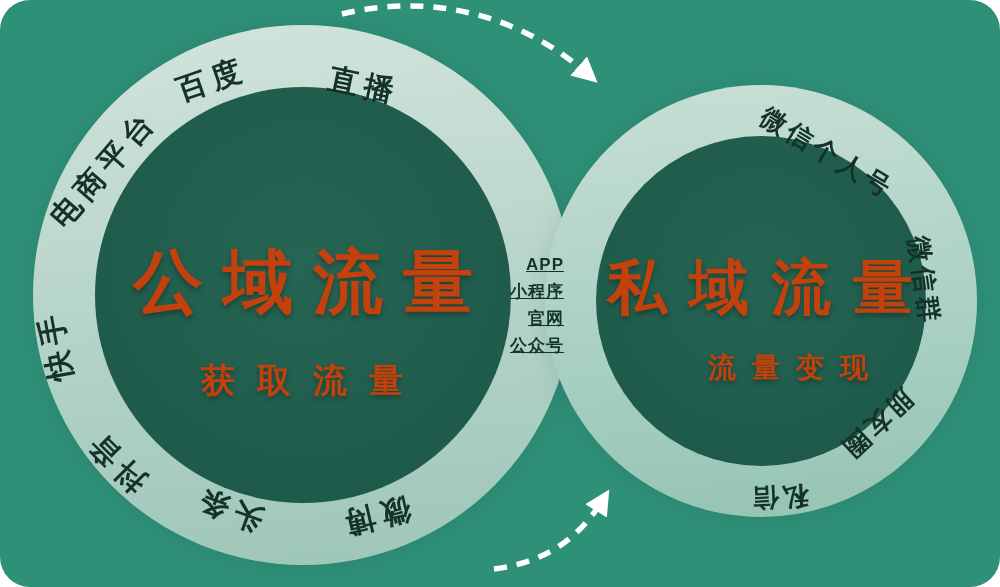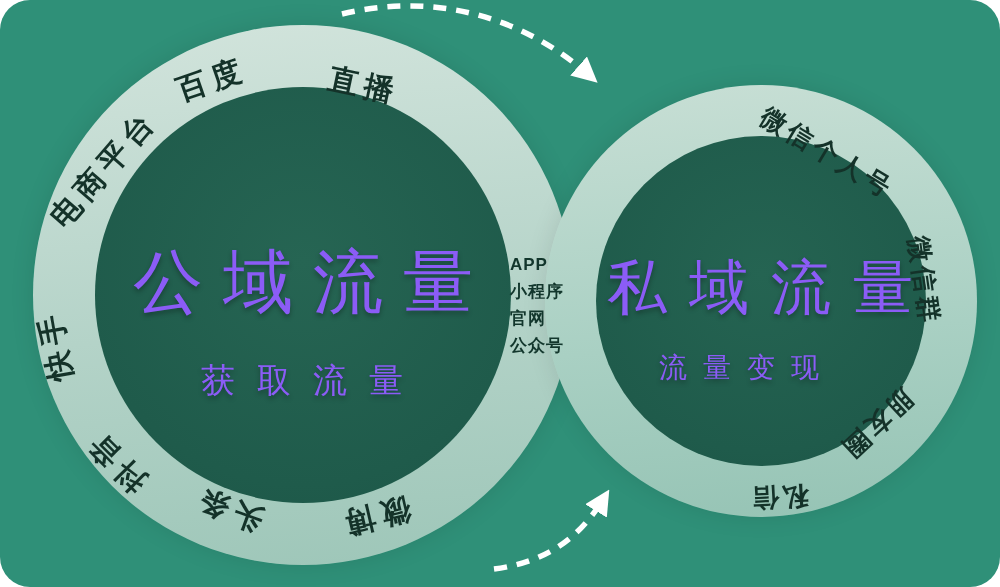--- a/index.html
+++ b/index.html
@@ -26,37 +26,37 @@
     background:linear-gradient(175deg,#c8dfd5 0%,#a9d0c3 58%,#95c3b4 100%);
     box-shadow:0 0 24px rgba(0,0,0,0.10);
   }
   .right-inner{
     left:596px;top:136px;width:330px;height:330px;
     background:radial-gradient(circle at 50% 42%,#256452 0%,#1f5b4b 70%,#1c5546 100%);
   }
   .labels{position:absolute;inset:0;z-index:6;}
   .title{
     position:absolute;transform:translate(-50%,-50%);
-    color:#8b5cf6;font-weight:400;white-space:nowrap;
+    color:#c2410c;font-weight:700;white-space:nowrap;
     text-shadow:0 3px 5px rgba(0,0,0,0.30);
   }
   .t-public{left:313px;top:283px;font-size:70px;letter-spacing:20px;}
   .t-public-sub{left:313px;top:381px;font-size:34px;letter-spacing:22px;}
   .t-private{left:771px;top:288px;font-size:60px;letter-spacing:22px;text-align:center;}
-  .t-private-sub{left:747px;top:368px;font-size:28px;letter-spacing:16px;}
+  .t-private-sub{left:796px;top:368px;font-size:28px;letter-spacing:16px;}
   .rl{
     position:absolute;transform:translate(-50%,-50%) rotate(var(--r,0deg));
     color:#143229;font-weight:700;white-space:nowrap;letter-spacing:6px;
     font-size:30px;
   }
   .rl.small{font-size:26px;letter-spacing:4px;}
   .overlap-text{
     position:absolute;left:537px;top:305px;transform:translate(-50%,-50%);
-    z-index:8;text-align:left;color:#12362c;font-weight:700;
-    font-size:17px;line-height:27px;letter-spacing:1px;white-space:nowrap;
+    z-index:8;text-align:right;color:#12362c;font-weight:700;
+    font-size:17px;line-height:27px;letter-spacing:1px;white-space:nowrap;text-decoration:underline;
   }
   .arrows{position:absolute;left:0;top:0;z-index:5;}
   .dash{fill:none;stroke:#ffffff;stroke-width:5.5;stroke-dasharray:13 10;}
 </style>
 </head>
 <body>
 
 <div class="canvas">
 
   <div class="bg"></div>

